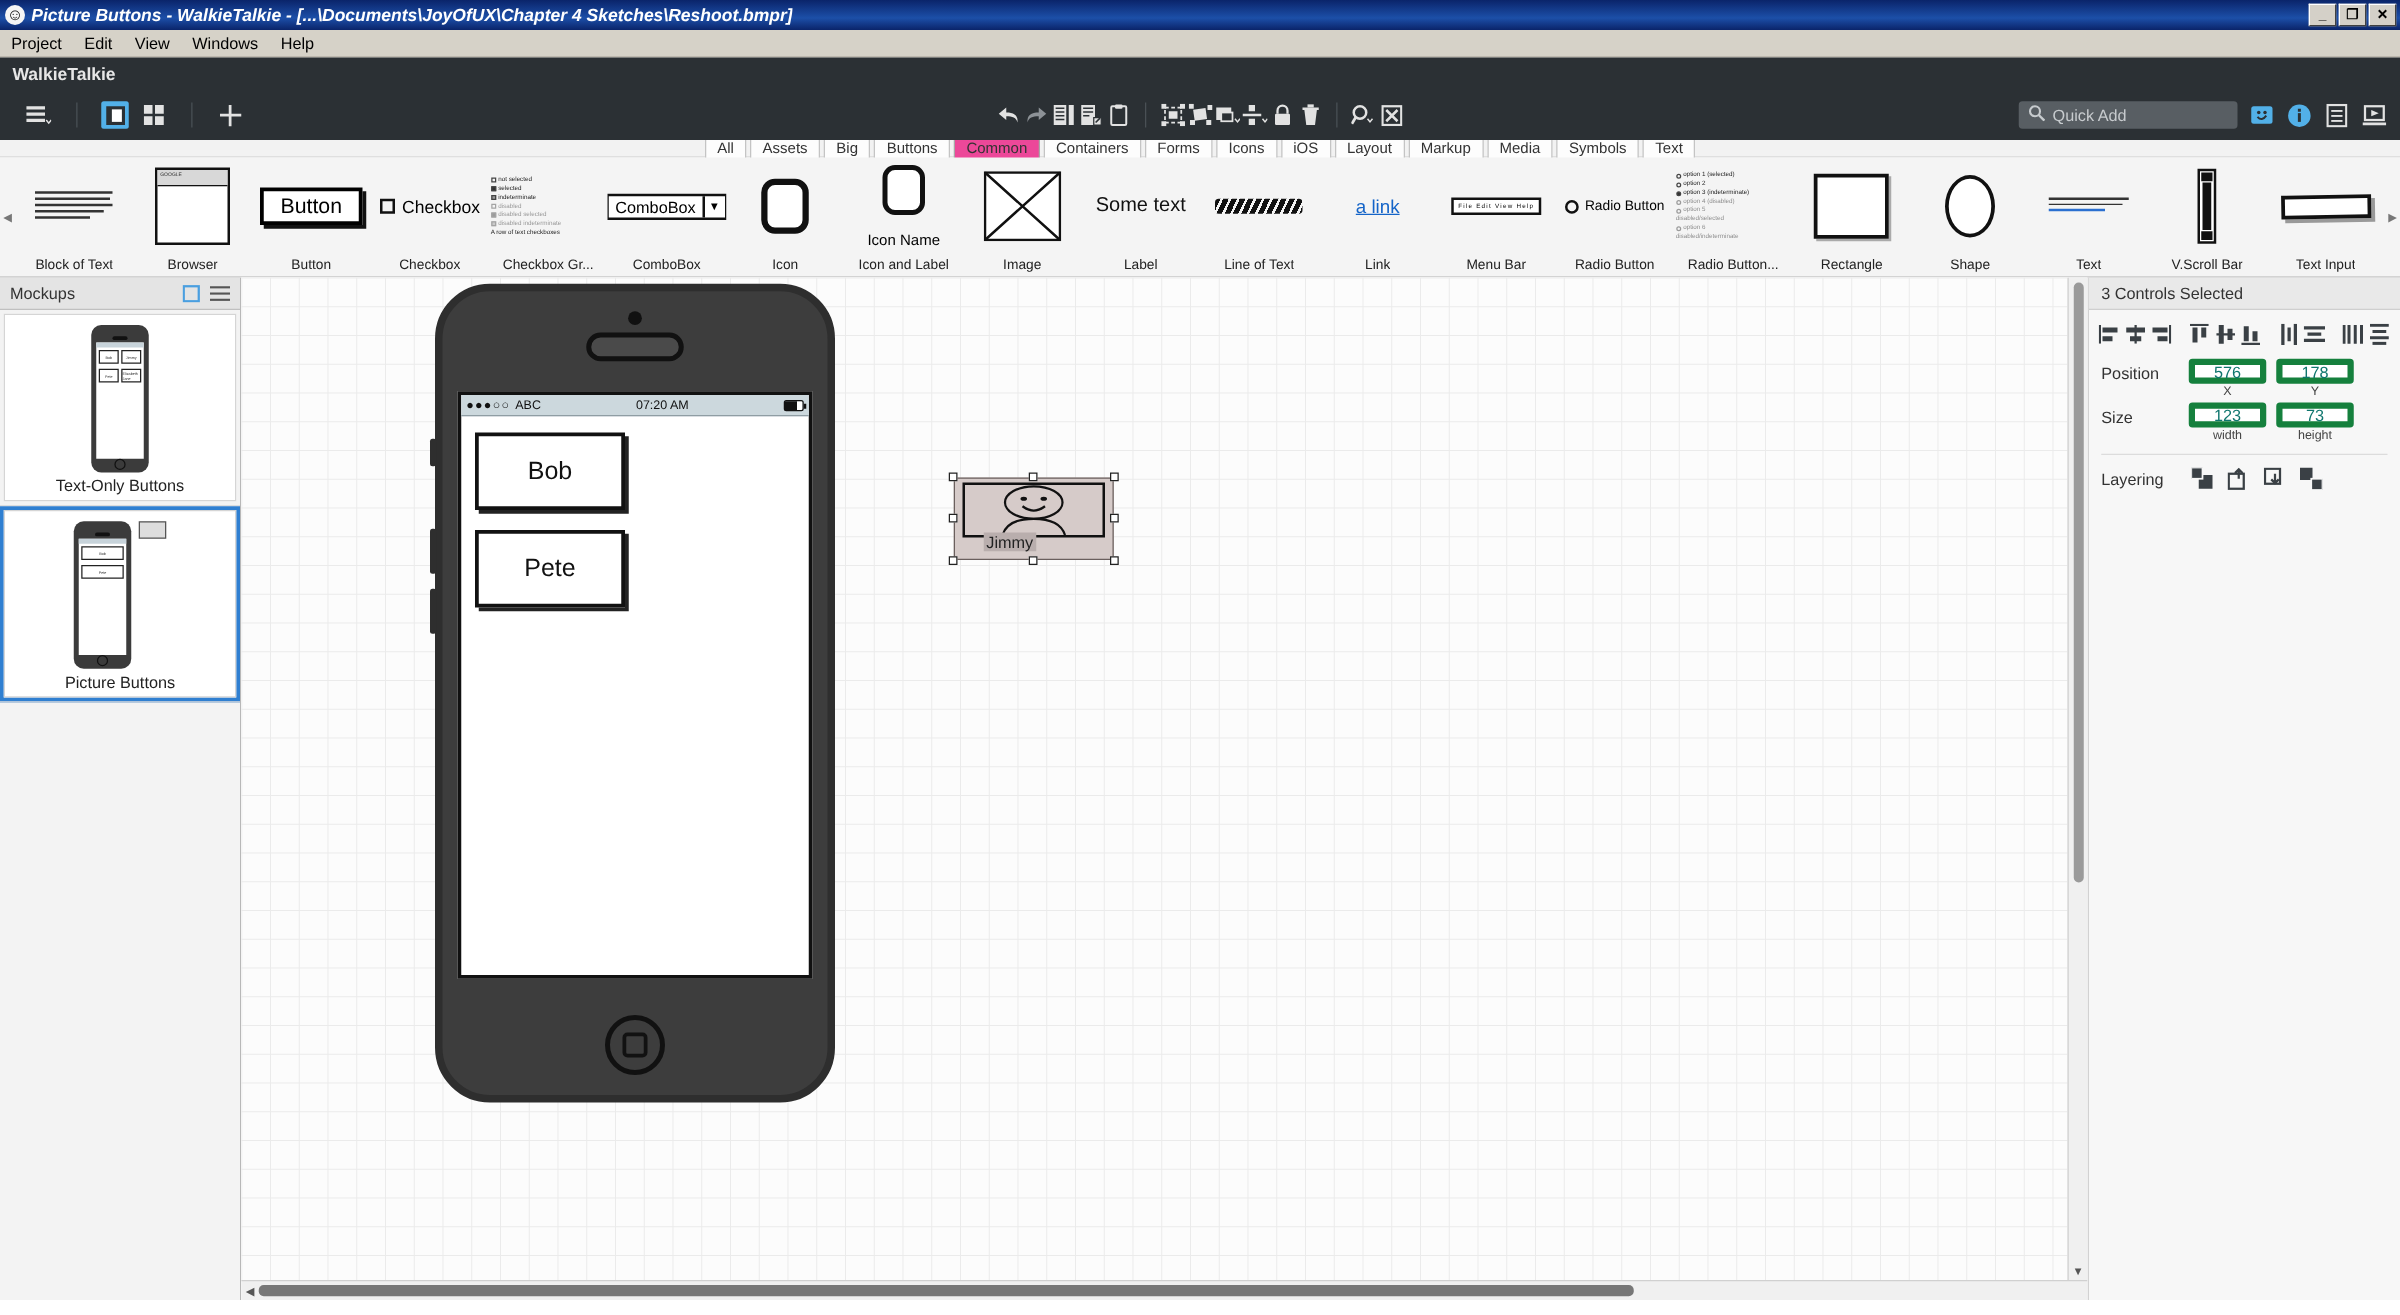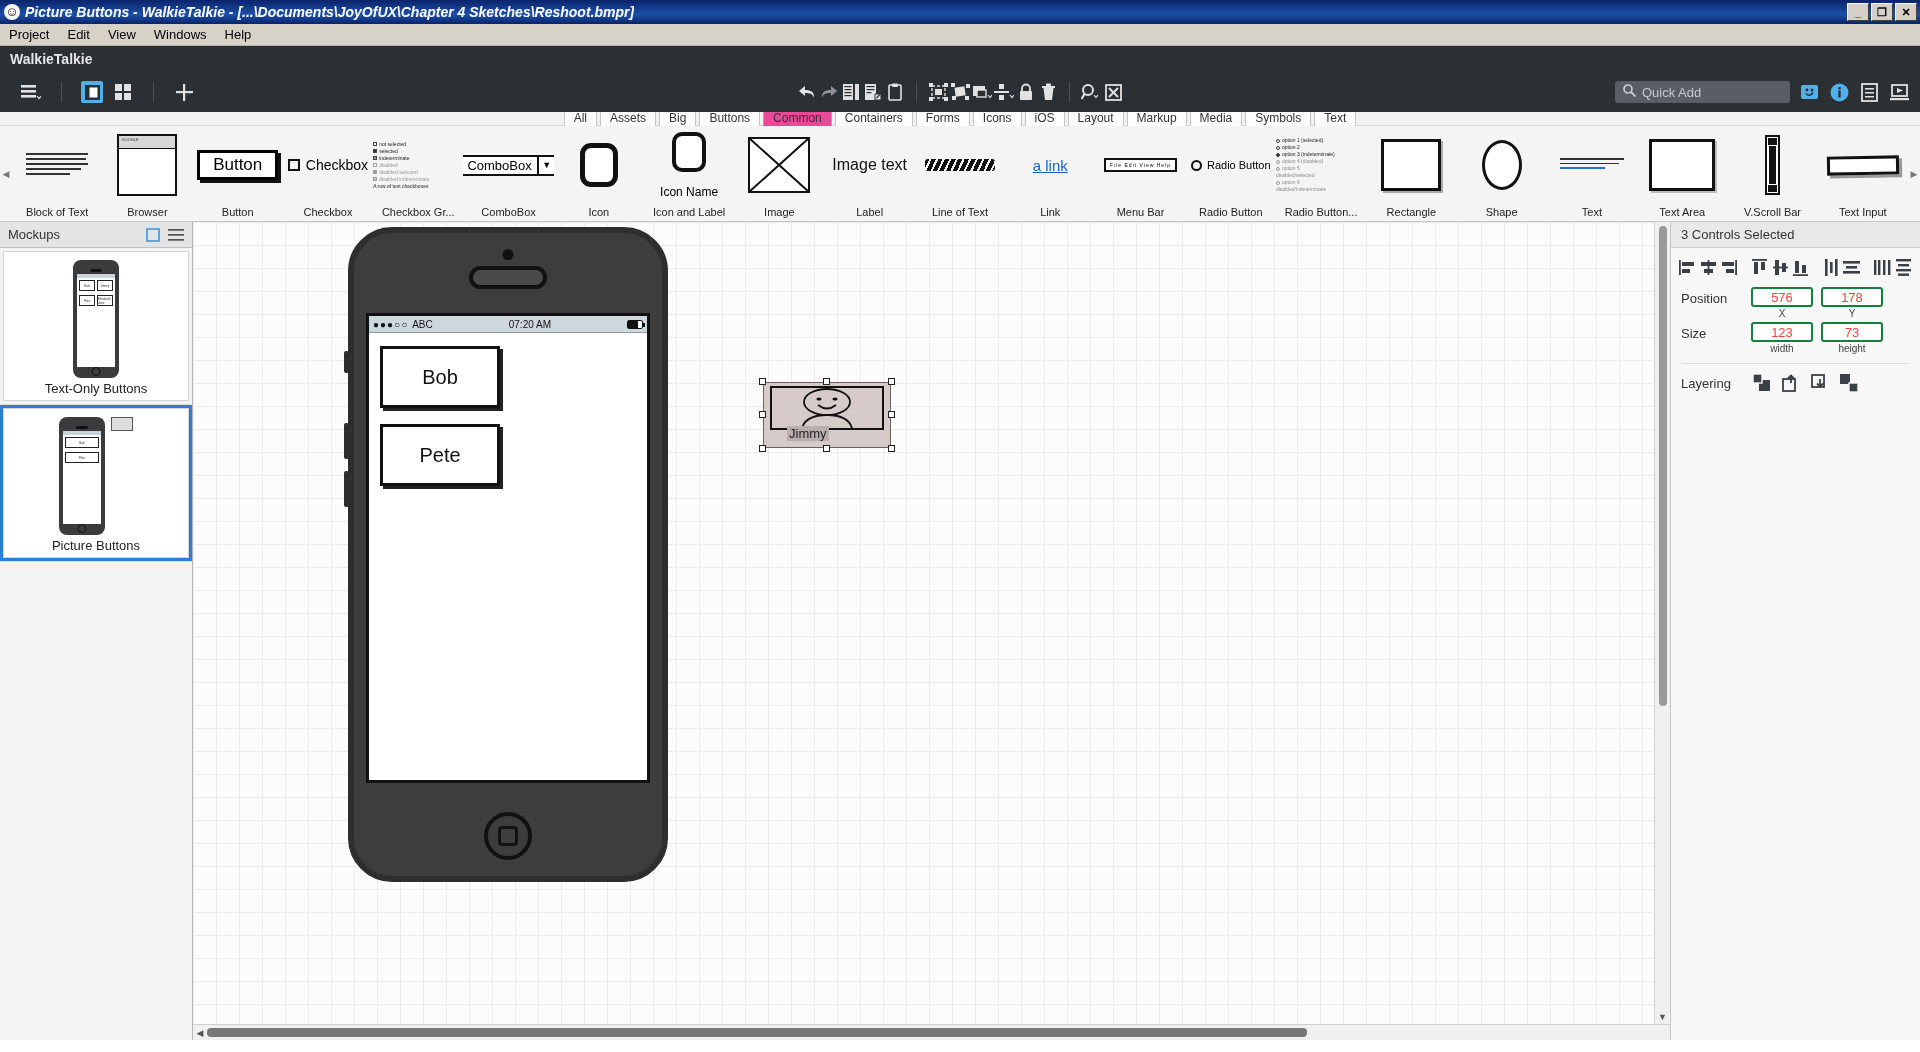--- a/index.html
+++ b/index.html
@@ -316,22 +316,22 @@
   #align-row .gap { width: 8px; }
   .align-ic { width: 19px; height: 18px; display:flex; align-items:center; justify-content:center; color: #3a4045;}
   .prow {
     display: flex; align-items: flex-start;
     padding: 3px 10px 0 10px; gap: 8px;
   }
   .prow .plab { width: 62px; font-size: 13px; color: #333; padding-top: 4px; }
   .pfieldwrap { display: flex; flex-direction: column; align-items: center; }
   .pfield {
     width: 62px; height: 20px;
-    border: 2px solid #15803d; border-radius: 3px; background: #fff;
-    font-size: 13px; color: #ef4444;
+    border: 5px solid #15803d; border-radius: 3px; background: #fff;
+    font-size: 13px; color: #0f766e;
     display: flex; align-items: center; justify-content: center;
   }
   .psub { font-size: 10px; color: #444; margin-top: 1px; }
   .phr { height: 1px; background: #dcdcdc; margin: 9px 10px; }
   #layer-row { display: flex; align-items: center; padding: 0 10px; gap: 9px; }
   #layer-row .llab { width: 62px; font-size: 13px; color: #333; }
   .layer-ic { width: 20px; height: 20px; display:flex;align-items:center;justify-content:center;color:#3a4045;}
 </style>
 </head>
 <body>
@@ -661,21 +661,21 @@
         <svg width="62" height="56" viewBox="0 0 62 56">
             <rect x="1" y="1" width="60" height="54" fill="#fff" stroke="#111" stroke-width="2"></rect>
             <path d="M1 1 L61 55 M61 1 L1 55" stroke="#111" stroke-width="2"></path>
           </svg>
       </div>
       <div class="plabel">Image</div>
     </div>
 
     <div class="pitem">
       <div class="pthumb">
-          <div class="sk-label">Image text</div>
+          <div class="sk-label">Some text</div>
         </div>
       <div class="plabel">Label</div>
     </div>
 
     <div class="pitem">
       <div class="pthumb">
           <div class="sk-scribble"></div>
         </div>
       <div class="plabel">Line of Text</div>
     </div>
@@ -760,26 +760,20 @@
       <div class="pthumb">
         <div class="sk-lines" style="width:64px">
             <div style="width:100%;height:1.5px"></div>
             <div style="width:92%;height:1.5px"></div>
             <div style="width:70%;height:1.5px;background:#2a6fd0"></div>
           </div>
       </div>
       <div class="plabel">Text</div>
     </div>
 
-    <div class="pitem">
-      <div class="pthumb">
-          <div class="sk-textarea"></div>
-        </div>
-      <div class="plabel">Text Area</div>
-    </div>
 
     <div class="pitem">
       <div class="pthumb">
         <div class="sk-vscroll">
             <i class="ar"></i>
             <i class="th"></i>
             <i class="ar"></i>
           </div>
       </div>
       <div class="plabel">V.Scroll Bar</div>

